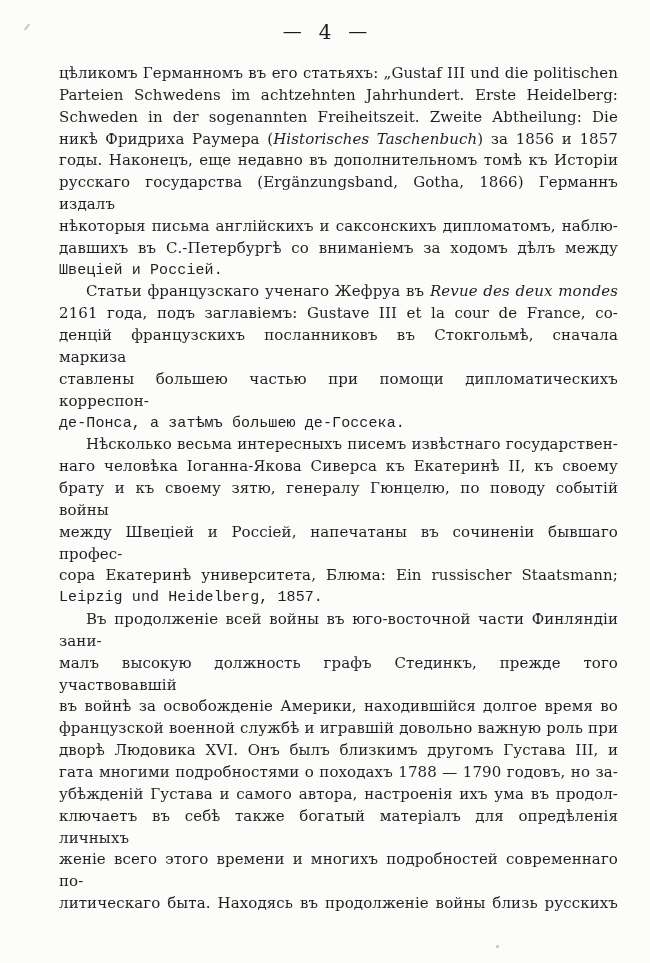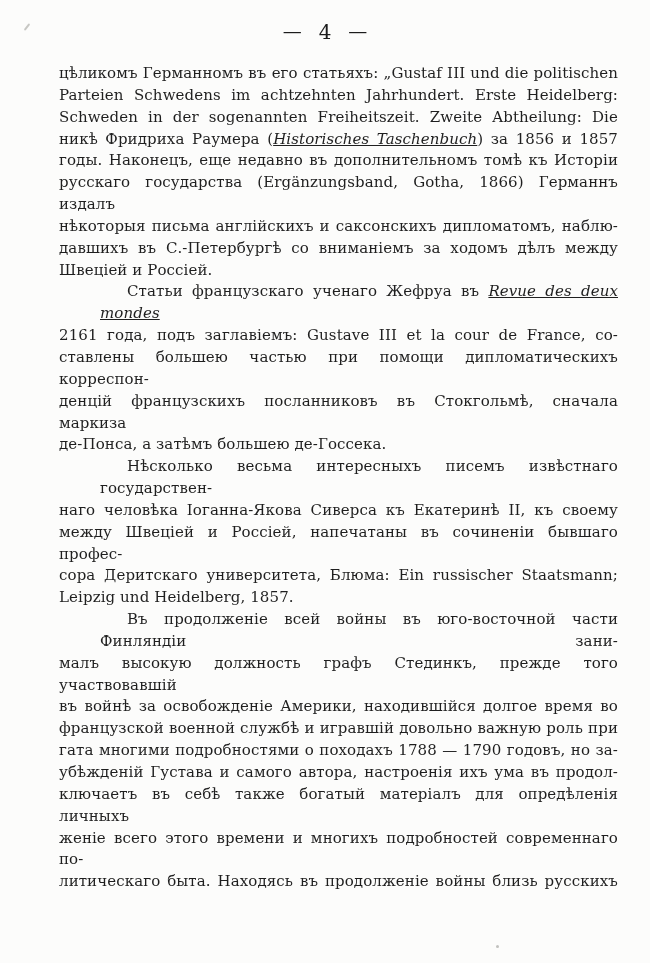--- a/index.html
+++ b/index.html
@@ -52,28 +52,27 @@
   .line {
     line-height: 21.85px;
     text-align: justify;
     text-align-last: justify;
     white-space: normal;
     letter-spacing: 0.1px;
   }
   .line.flush {
     text-align: left;
     text-align-last: left;
+    font-family: Liberation Mono, monospace;
   }
   .line.indent {
     text-indent: 27px;
-    margin-left: 41px;
   }
   .line i {
     font-style: italic;
-    text-decoration: underline;
   }
   .speck {
     position: absolute;
     background: #9a9a96;
     border-radius: 50%;
   }
   .speck.scratch {
     width: 2px;
     height: 8px;
     border-radius: 1px;
@@ -103,36 +102,38 @@
         <div class="line">никѣ Фридриха Раумера (<i>Historisches Taschenbuch</i>) за 1856 и 1857</div>
         <div class="line">годы. Наконецъ, еще недавно въ дополнительномъ томѣ къ Исторіи</div>
         <div class="line">русскаго государства (Ergänzungsband, Gotha, 1866) Германнъ издалъ</div>
         <div class="line">нѣкоторыя письма англійскихъ и саксонскихъ дипломатомъ, наблю-</div>
         <div class="line">давшихъ въ С.-Петербургѣ со вниманіемъ за ходомъ дѣлъ между</div>
         <div class="line flush">Швеціей и Россіей.</div>
       </div>
       <div class="paragraph">
         <div class="line indent">Статьи французскаго ученаго Жефруа въ <i>Revue des deux mondes</i></div>
         <div class="line">2161 года, подъ заглавіемъ: Gustave III et la cour de France, со-</div>
+        <div class="line">денцій французскихъ посланниковъ въ Стокгольмѣ, сначала маркиза</div>
         <div class="line">ставлены большею частью при помощи дипломатическихъ корреспон-</div>
-        <div class="line">денцій французскихъ посланниковъ въ Стокгольмѣ, сначала маркиза</div>
         <div class="line flush">де-Понса, а затѣмъ большею де-Госсека.</div>
       </div>
       <div class="paragraph">
         <div class="line indent">Нѣсколько весьма интересныхъ писемъ извѣстнаго государствен-</div>
         <div class="line">наго человѣка Іоганна-Якова Сиверса къ Екатеринѣ II, къ своему</div>
+        <div class="line">брату и къ своему зятю, генералу Гюнцелю, по поводу событій войны</div>
         <div class="line">между Швеціей и Россіей, напечатаны въ сочиненіи бывшаго профес-</div>
-        <div class="line">сора Деритскаго университета, Блюма: Ein russischer Staatsmann;</div>
+        <div class="line">сора Екатеринѣ университета, Блюма: Ein russischer Staatsmann;</div>
         <div class="line flush">Leipzig und Heidelberg, 1857.</div>
       </div>
       <div class="paragraph">
         <div class="line indent">Въ продолженіе всей войны въ юго-восточной части Финляндіи зани-</div>
         <div class="line">малъ высокую должность графъ Стединкъ, прежде того участвовавшій</div>
         <div class="line">въ войнѣ за освобожденіе Америки, находившійся долгое время во</div>
         <div class="line">французской военной службѣ и игравшій довольно важную роль при</div>
+        <div class="line">дворѣ Людовика XVI. Онъ былъ близкимъ другомъ Густава III, и</div>
         <div class="line">гата многими подробностями о походахъ 1788 — 1790 годовъ, но за-</div>
         <div class="line">убѣжденій Густава и самого автора, настроенія ихъ ума въ продол-</div>
         <div class="line">ключаетъ въ себѣ также богатый матеріалъ для опредѣленія личныхъ</div>
         <div class="line">женіе всего этого времени и многихъ подробностей современнаго по-</div>
         <div class="line">литическаго быта. Находясь въ продолженіе войны близь русскихъ</div>
       </div>
     </div>
 
   <div class="speck scratch" style="left:26px; top:23px;"></div>
   <div class="speck dot" style="left:496px; top:945px;"></div>

